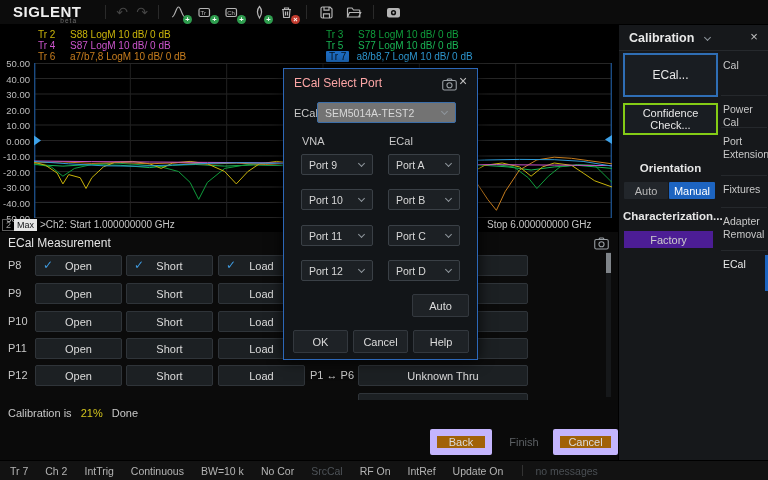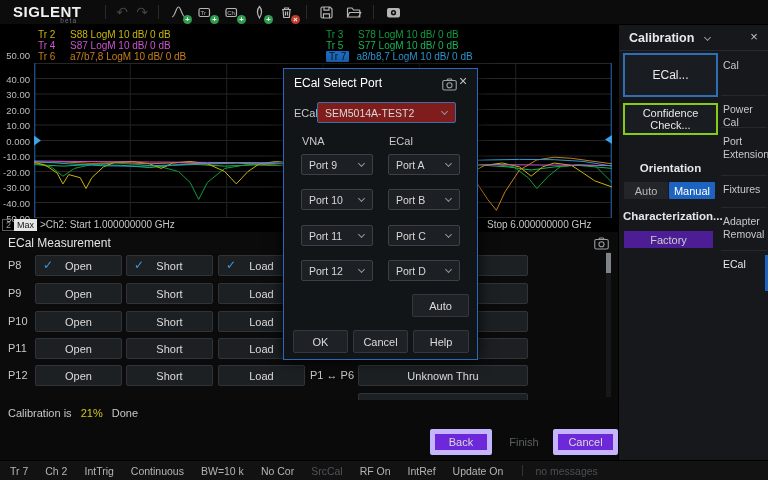--- a/index.html
+++ b/index.html
@@ -63,37 +63,37 @@
   .mbtn.load{left:218px;width:87px;}
   .mbtn.thru{left:358px;width:170px;}
   .check{position:absolute;left:7px;top:2px;color:#3f9be0;font-size:12px;}
   .thru-label{position:absolute;left:310px;top:4px;font-size:11px;color:#c8c8c8;white-space:nowrap;}
   .scroll-track{position:absolute;left:606px;top:20px;width:5px;height:145px;background:#16181a;}
   .scroll-thumb{position:absolute;left:0;top:1px;width:5px;height:20px;background:#7f8489;}
 
   .progress{position:absolute;left:8px;top:407px;font-size:11px;color:#c8c8c8;}
   .progress .pct{color:#d2c41e;margin:0 6px;}
 
-  .wbtn{position:absolute;top:429px;height:26px;background:#6d28d9;border:5px solid #c4b5fd;
+  .wbtn{position:absolute;top:429px;height:26px;background:#a16207;border:7px solid #c4b5fd;
         border-radius:2px;font-size:11px;color:#dcdcdc;display:flex;align-items:center;justify-content:center;}
   #btn-back{left:430px;width:62px;}
   #btn-finish{left:497px;width:54px;background:none;border:none;color:#5c6064;}
   #btn-cancel{left:553px;width:65px;}
 
   
   .dialog{position:absolute;left:283px;top:68px;width:195px;height:292px;background:#121518;
           border:1px solid #2c67b8;box-shadow:0 0 14px rgba(0,0,0,.85);z-index:10;}
-  .dlg-title{position:absolute;left:10px;top:7px;font-size:12px;color:#ffffff;}
+  .dlg-title{position:absolute;left:10px;top:7px;font-size:12px;color:#fca5a5;}
   #dlg-cam{left:158px;top:8px;}
   .dlg-close{position:absolute;right:7px;top:4px;font-size:14px;color:#c0c0c0;width:14px;text-align:center;}
   .dlg-label{position:absolute;font-size:11px;color:#c8c8c8;}
   .dsel{position:absolute;height:21px;background:#1c2024;border:1px solid #3a4046;border-radius:2px;
         font-size:10.5px;color:#d8d8d8;display:flex;align-items:center;padding-left:7px;}
   .dsel .chev{position:absolute;right:8px;top:6px;}
-  #ecal-select{left:33px;top:33px;width:139px;border-color:#3c6ea8;background:#7f1d1d;}
+  #ecal-select{left:33px;top:33px;width:139px;border-color:#3c6ea8;background:#737373;}
   .chev{display:inline-block;width:5px;height:5px;border-right:1.3px solid #8f969c;
         border-bottom:1.3px solid #8f969c;transform:rotate(45deg);}
   .dbtn{position:absolute;height:23px;background:#1e2226;border:1px solid #33383e;border-radius:2px;
         font-size:11px;color:#dcdcdc;display:flex;align-items:center;justify-content:center;}
   #dlg-auto{left:128px;top:225px;width:57px;}
   #dlg-ok{left:9px;top:261px;width:55px;}
   #dlg-cancel{left:69px;top:261px;width:55px;}
   #dlg-help{left:129px;top:261px;width:56px;}
 
   
@@ -201,21 +201,21 @@
         <div class="leg-row"><span class="leg-id" style="color: rgb(201, 180, 10);">Tr 2</span><span class="leg-detail" style="color: rgb(201, 180, 10);">S88 LogM 10 dB/ 0 dB</span></div>
         <div class="leg-row"><span class="leg-id" style="color: rgb(204, 85, 204);">Tr 4</span><span class="leg-detail" style="color: rgb(204, 85, 204);">S87 LogM 10 dB/ 0 dB</span></div>
         <div class="leg-row"><span class="leg-id" style="color: rgb(199, 125, 30);">Tr 6</span><span class="leg-detail" style="color: rgb(199, 125, 30);">a7/b7,8 LogM 10 dB/ 0 dB</span></div>
       </div>
     <div id="legend-right" class="legend-col">
         <div class="leg-row"><span class="leg-id" style="color: rgb(15, 157, 60);">Tr 3</span><span class="leg-detail" style="color: rgb(15, 157, 60);">S78 LogM 10 dB/ 0 dB</span></div>
         <div class="leg-row"><span class="leg-id" style="color: rgb(25, 180, 85);">Tr 5</span><span class="leg-detail" style="color: rgb(25, 180, 85);">S77 LogM 10 dB/ 0 dB</span></div>
         <div class="leg-row"><span class="leg-id sel">Tr 7</span><span class="leg-detail" style="color: rgb(47, 155, 214);">a8/b8,7 LogM 10 dB/ 0 dB</span></div>
       </div>
     <div id="yticks">
-        <div class="ytick" style="top: 25px;">50.00</div>
+        <div class="ytick" style="top: 33px;">50.00</div>
         <div class="ytick" style="top: 48.5px;">40.00</div>
         <div class="ytick" style="top: 64px;">30.00</div>
         <div class="ytick" style="top: 79.5px;">20.00</div>
         <div class="ytick" style="top: 95px;">10.00</div>
         <div class="ytick" style="top: 110.5px;">0.000</div>
         <div class="ytick" style="top: 126px;">-10.00</div>
         <div class="ytick" style="top: 141.5px;">-20.00</div>
         <div class="ytick" style="top: 157px;">-30.00</div>
         <div class="ytick" style="top: 172.5px;">-40.00</div>
         <div class="ytick" style="top: 188px;">-50.00</div>

